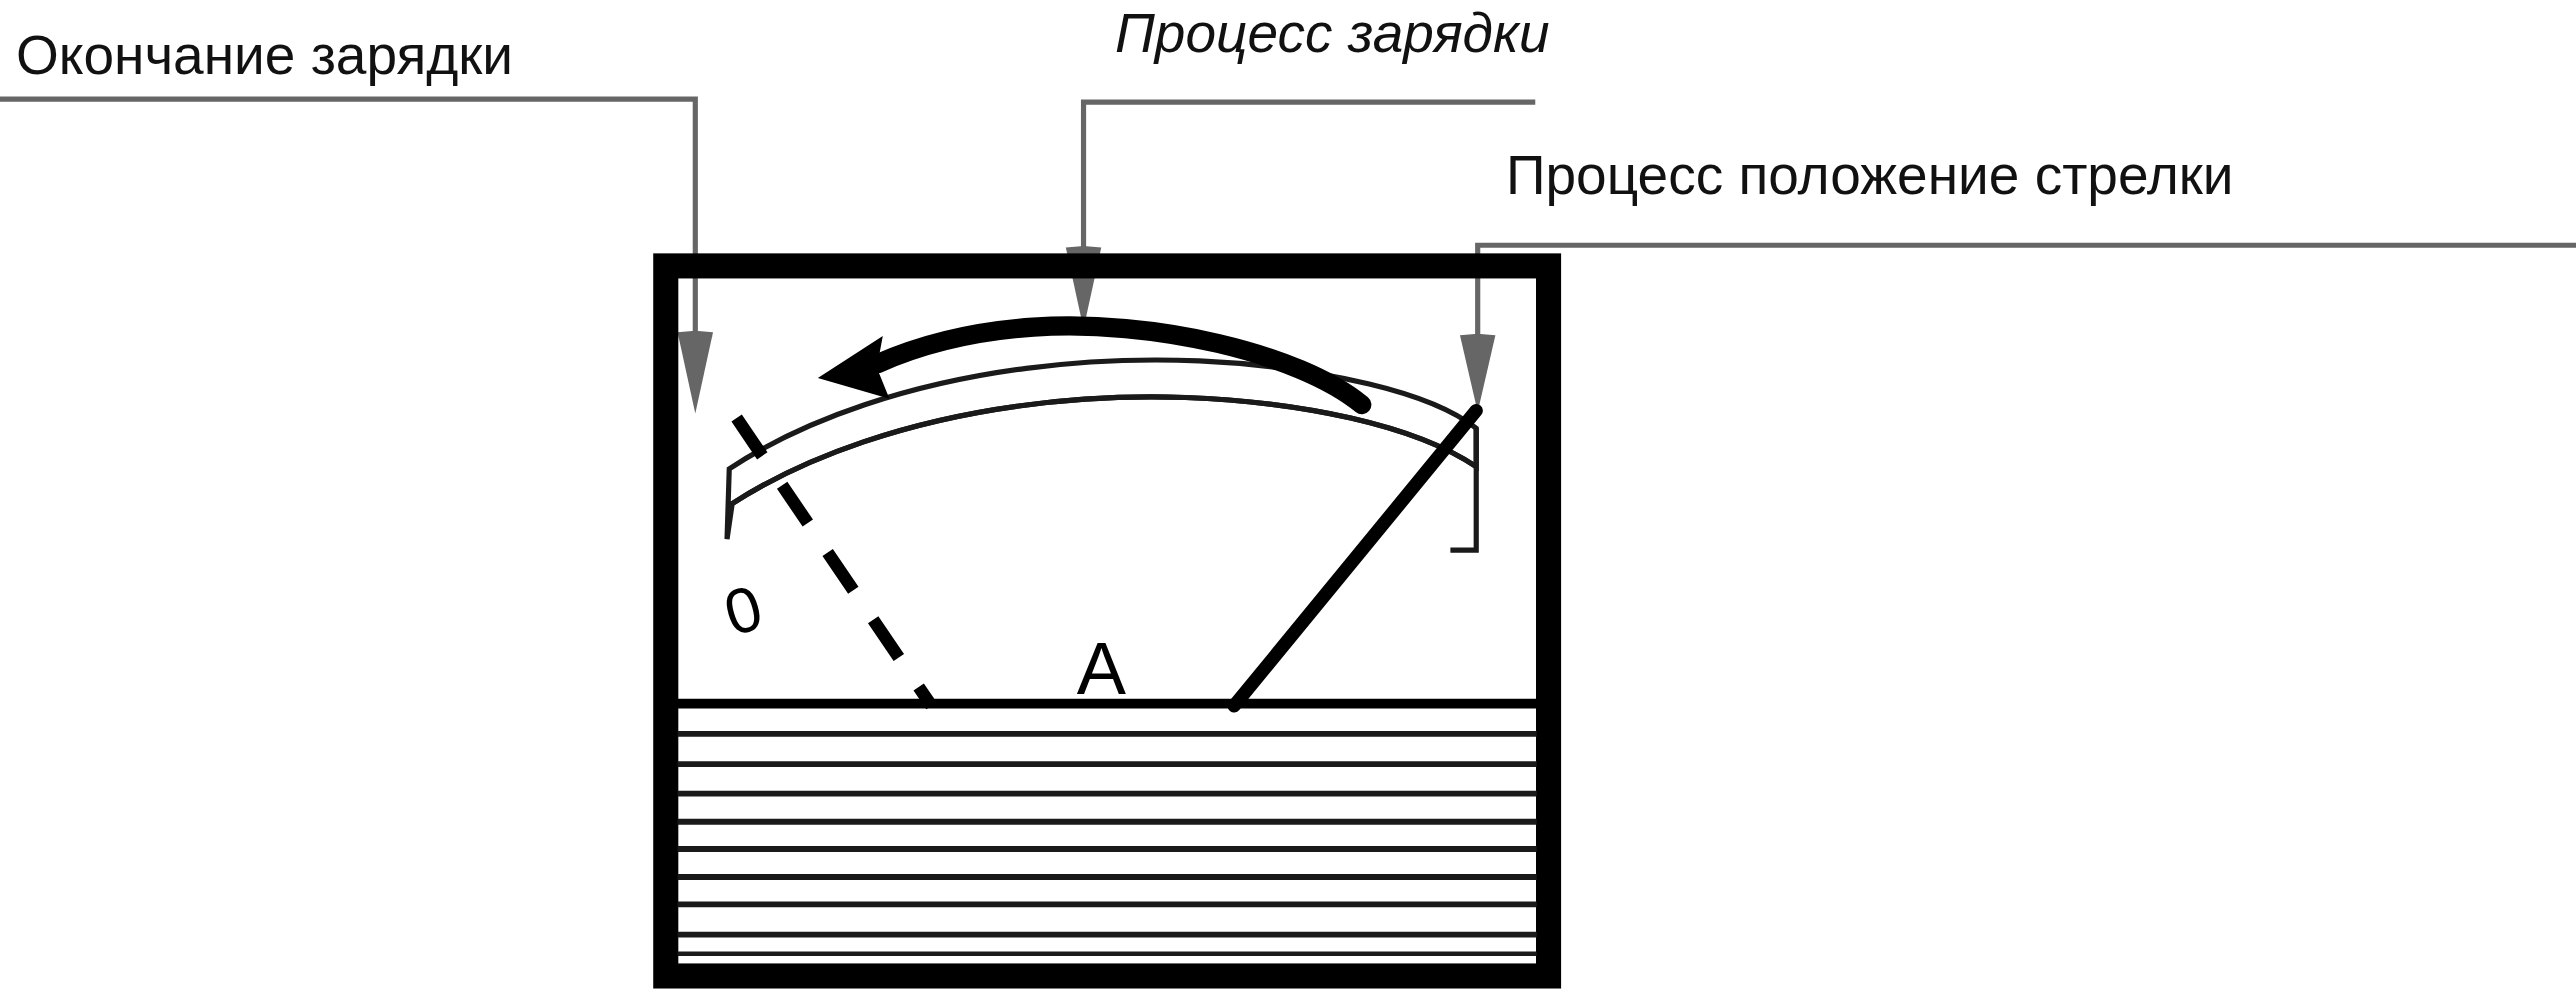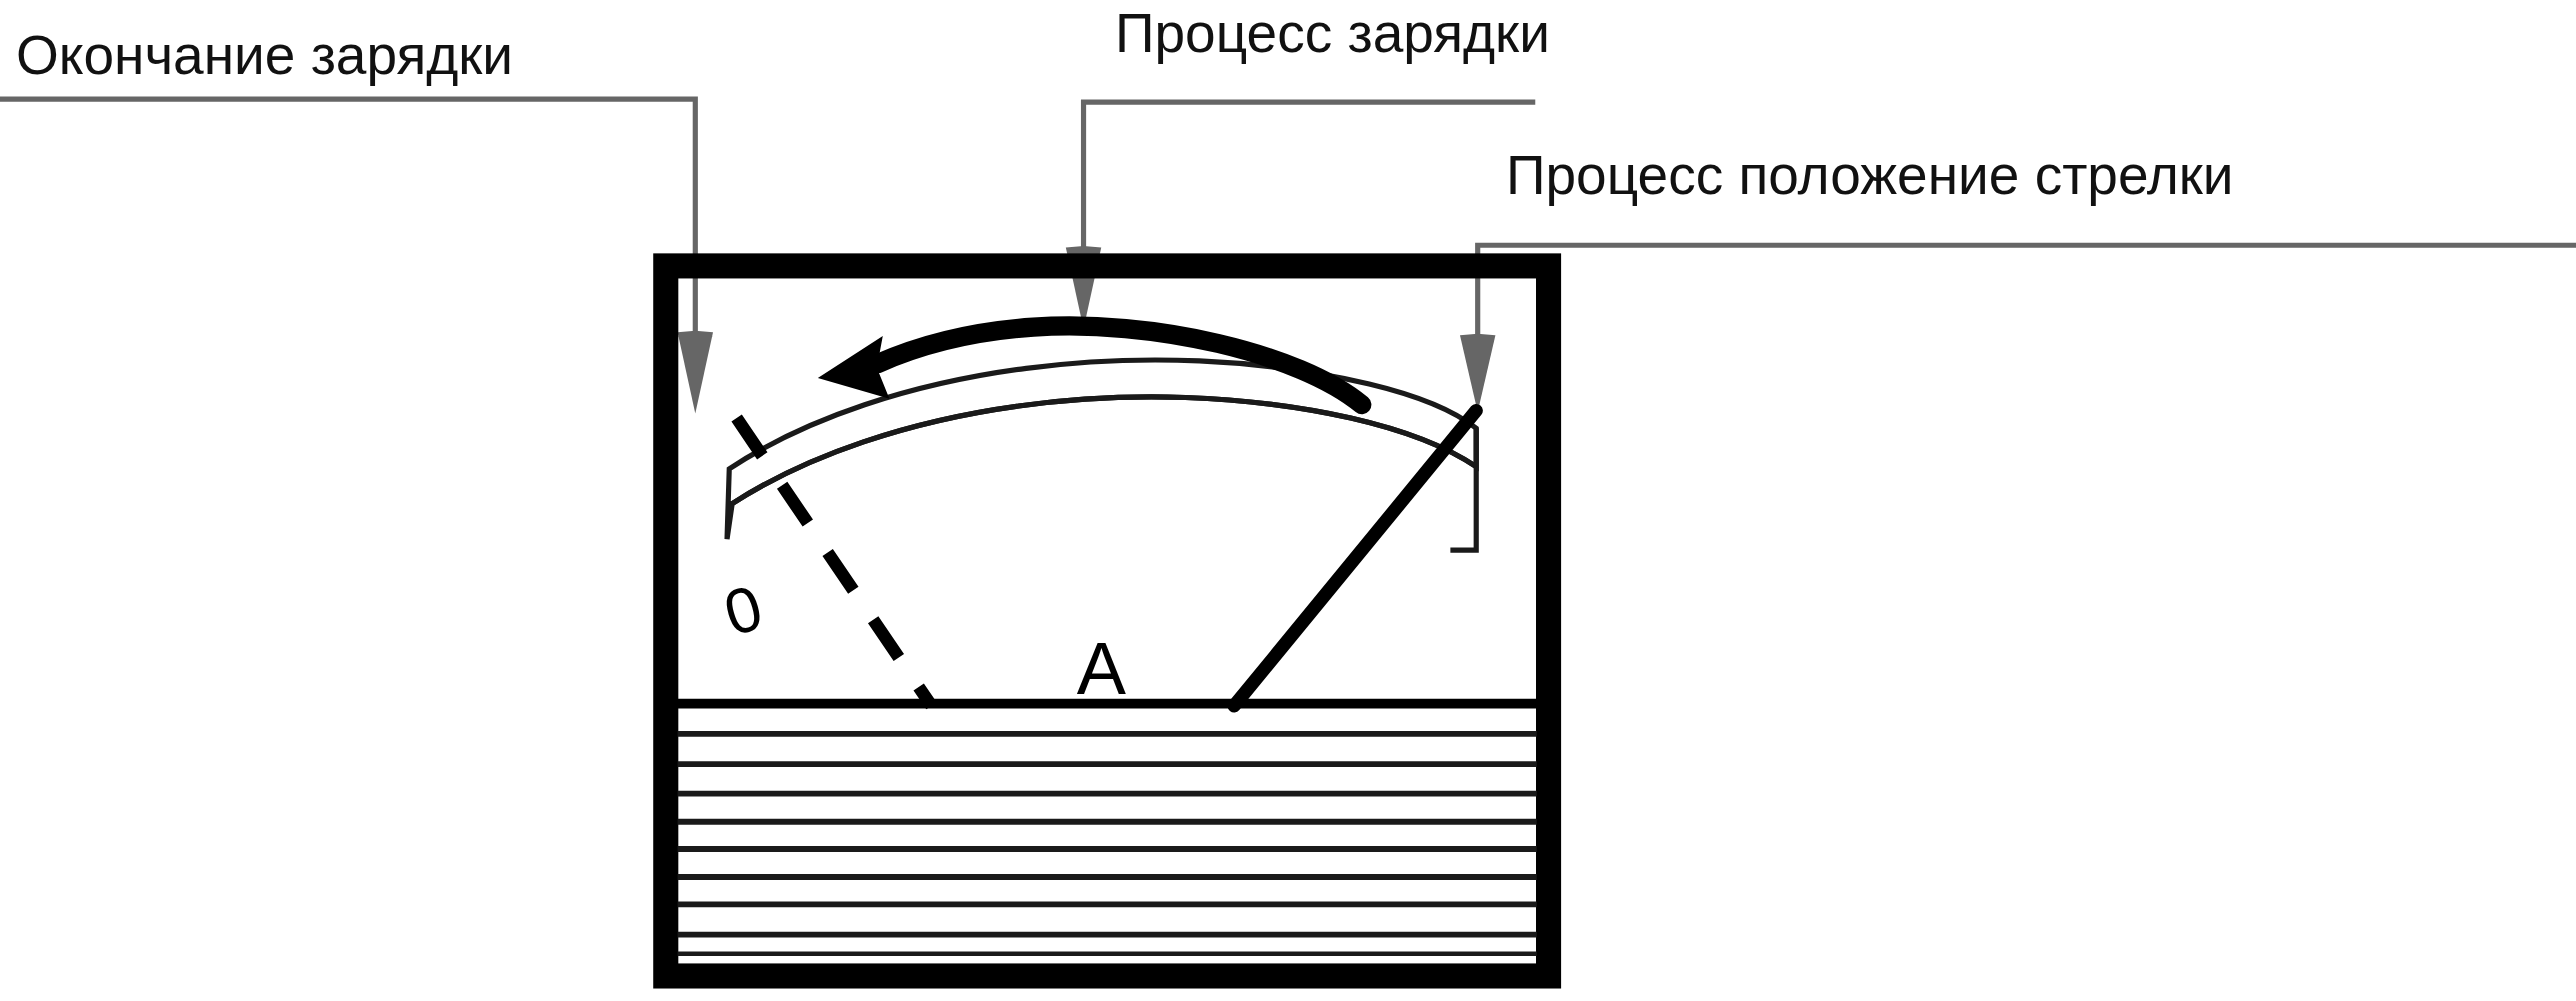--- a/index.html
+++ b/index.html
@@ -25,21 +25,21 @@
   }
   .callout-label {
     position: absolute;
     color: #111111;
     font-family: "Liberation Sans", sans-serif;
     font-weight: 400;
     white-space: nowrap;
     line-height: 1;
   }
   #label-charging-end   { left: 16px;   top: 5.9px;   font-size: 55px; margin-top: 22px; }
-  #label-charging-proc  { left: 1115px; top: 5.9px;   font-size: 55px; }
+  #label-charging-proc  { left: 1115px; top: 5.9px;   font-size: 55px; font-style: italic; }
   #label-initial-pos    { left: 1506px; top: 148px; font-size: 55px; }
 </style>
 </head>
 <body>
 
 <div id="page">
 
   <svg id="diagram-svg" viewBox="0 0 3490 1357" xmlns="http://www.w3.org/2000/svg">
 
     <defs>

